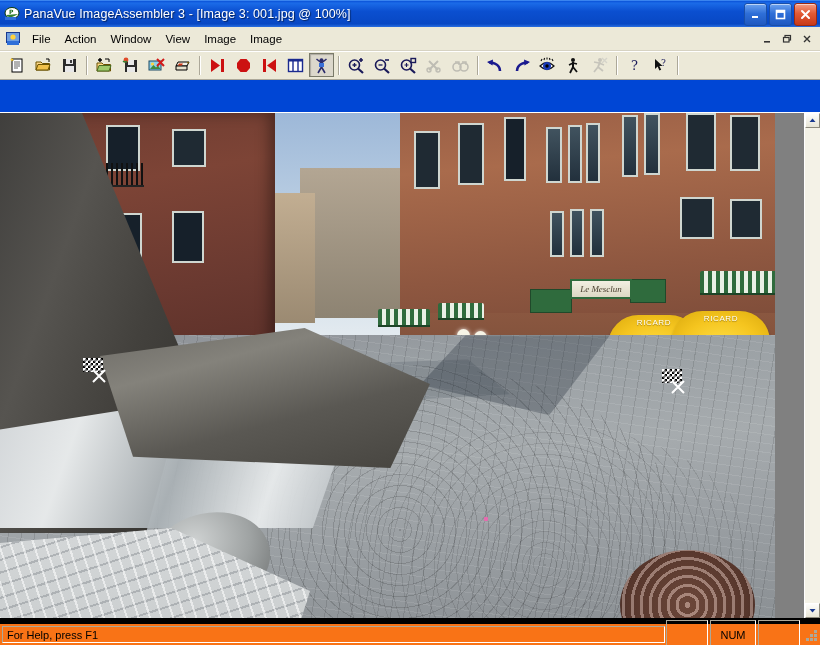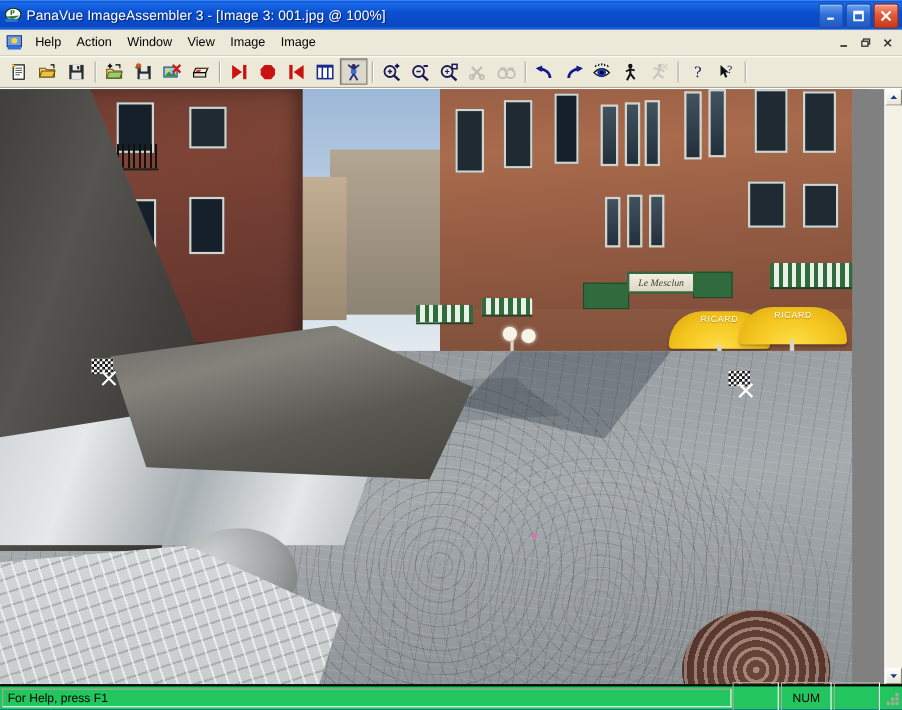--- a/index.html
+++ b/index.html
@@ -77,21 +77,21 @@
   }
   .tool.disabled{opacity:.45;}
   .tsep{
     width:1px;height:19px;background:#aca899;
     border-right:1px solid #fff;margin:0 4px 0 3px;flex:0 0 auto;
   }
   
   .client{
     flex:1;position:relative;background:#808080;
     border-top:1px solid #fff;
-    display:flex;overflow:hidden;
+    display:flex;overflow:hidden;margin-top:32px;
   }
   .canvas-wrap{
     position:relative;width:790px;height:100%;
     background:#808080;overflow:hidden;
   }
   .photo{
     position:absolute;left:0;top:0;width:775px;height:100%;
     overflow:hidden;
   }
   
@@ -244,23 +244,23 @@
   .sb-arrow{
     width:15px;height:15px;
     background:linear-gradient(180deg,#fdfdfb 0%,#e8e5d6 100%);
     border:1px solid #fff;border-right-color:#8d8a7d;border-bottom-color:#8d8a7d;
     box-sizing:border-box;display:flex;align-items:center;justify-content:center;
   }
   .sb-track{position:absolute;top:15px;bottom:15px;left:0;right:0;background:#f4f2e7;}
   .sb-arrow.bottom{position:absolute;bottom:0;left:0;}
   
   .statusbar{
-    height:21px;min-height:21px;background:#22c55e;
+    height:21px;min-height:21px;background:#f97316;
     display:flex;align-items:center;position:relative;
-    border-top:2px solid #000000;
+    border-top:6px solid #000000;
   }
   .status-main{
     flex:1;height:17px;margin:2px 0 2px 2px;
     border:1px solid #aca899;border-right-color:#fff;border-bottom-color:#fff;
     display:flex;align-items:center;padding-left:4px;
     font-size:11px;color:#000;box-sizing:border-box;
   }
   .status-pane{
     width:42px;height:29px;margin:2px 1px;
     border:1px solid #aca899;border-right-color:#fff;border-bottom-color:#fff;
@@ -310,21 +310,21 @@
 
   <div class="menubar">
     <div class="mdi-icon">
       <svg width="16" height="16" viewBox="0 0 16 16">
         <rect x="1" y="1" width="14" height="11" fill="#1a3a8f"></rect>
         <rect x="2" y="2" width="12" height="8" fill="#6f9fe0"></rect>
         <circle cx="8" cy="6" r="2.6" fill="#ffd23c"></circle>
         <rect x="2" y="10" width="12" height="4" fill="#2f6fd8"></rect>
       </svg>
     </div>
-    <div class="menu-item">Help</div>
+    <div class="menu-item">File</div>
     <div class="menu-item">Action</div>
     <div class="menu-item">Window</div>
     <div class="menu-item">View</div>
     <div class="menu-item">Image</div>
     <div class="menu-item">Image</div>
     <div class="mdi-btns">
       <div class="mdibtn">
         <svg width="10" height="10" viewBox="0 0 10 10">
             <rect x="2" y="7" width="6" height="1.6" fill="#333"></rect>
           </svg>

